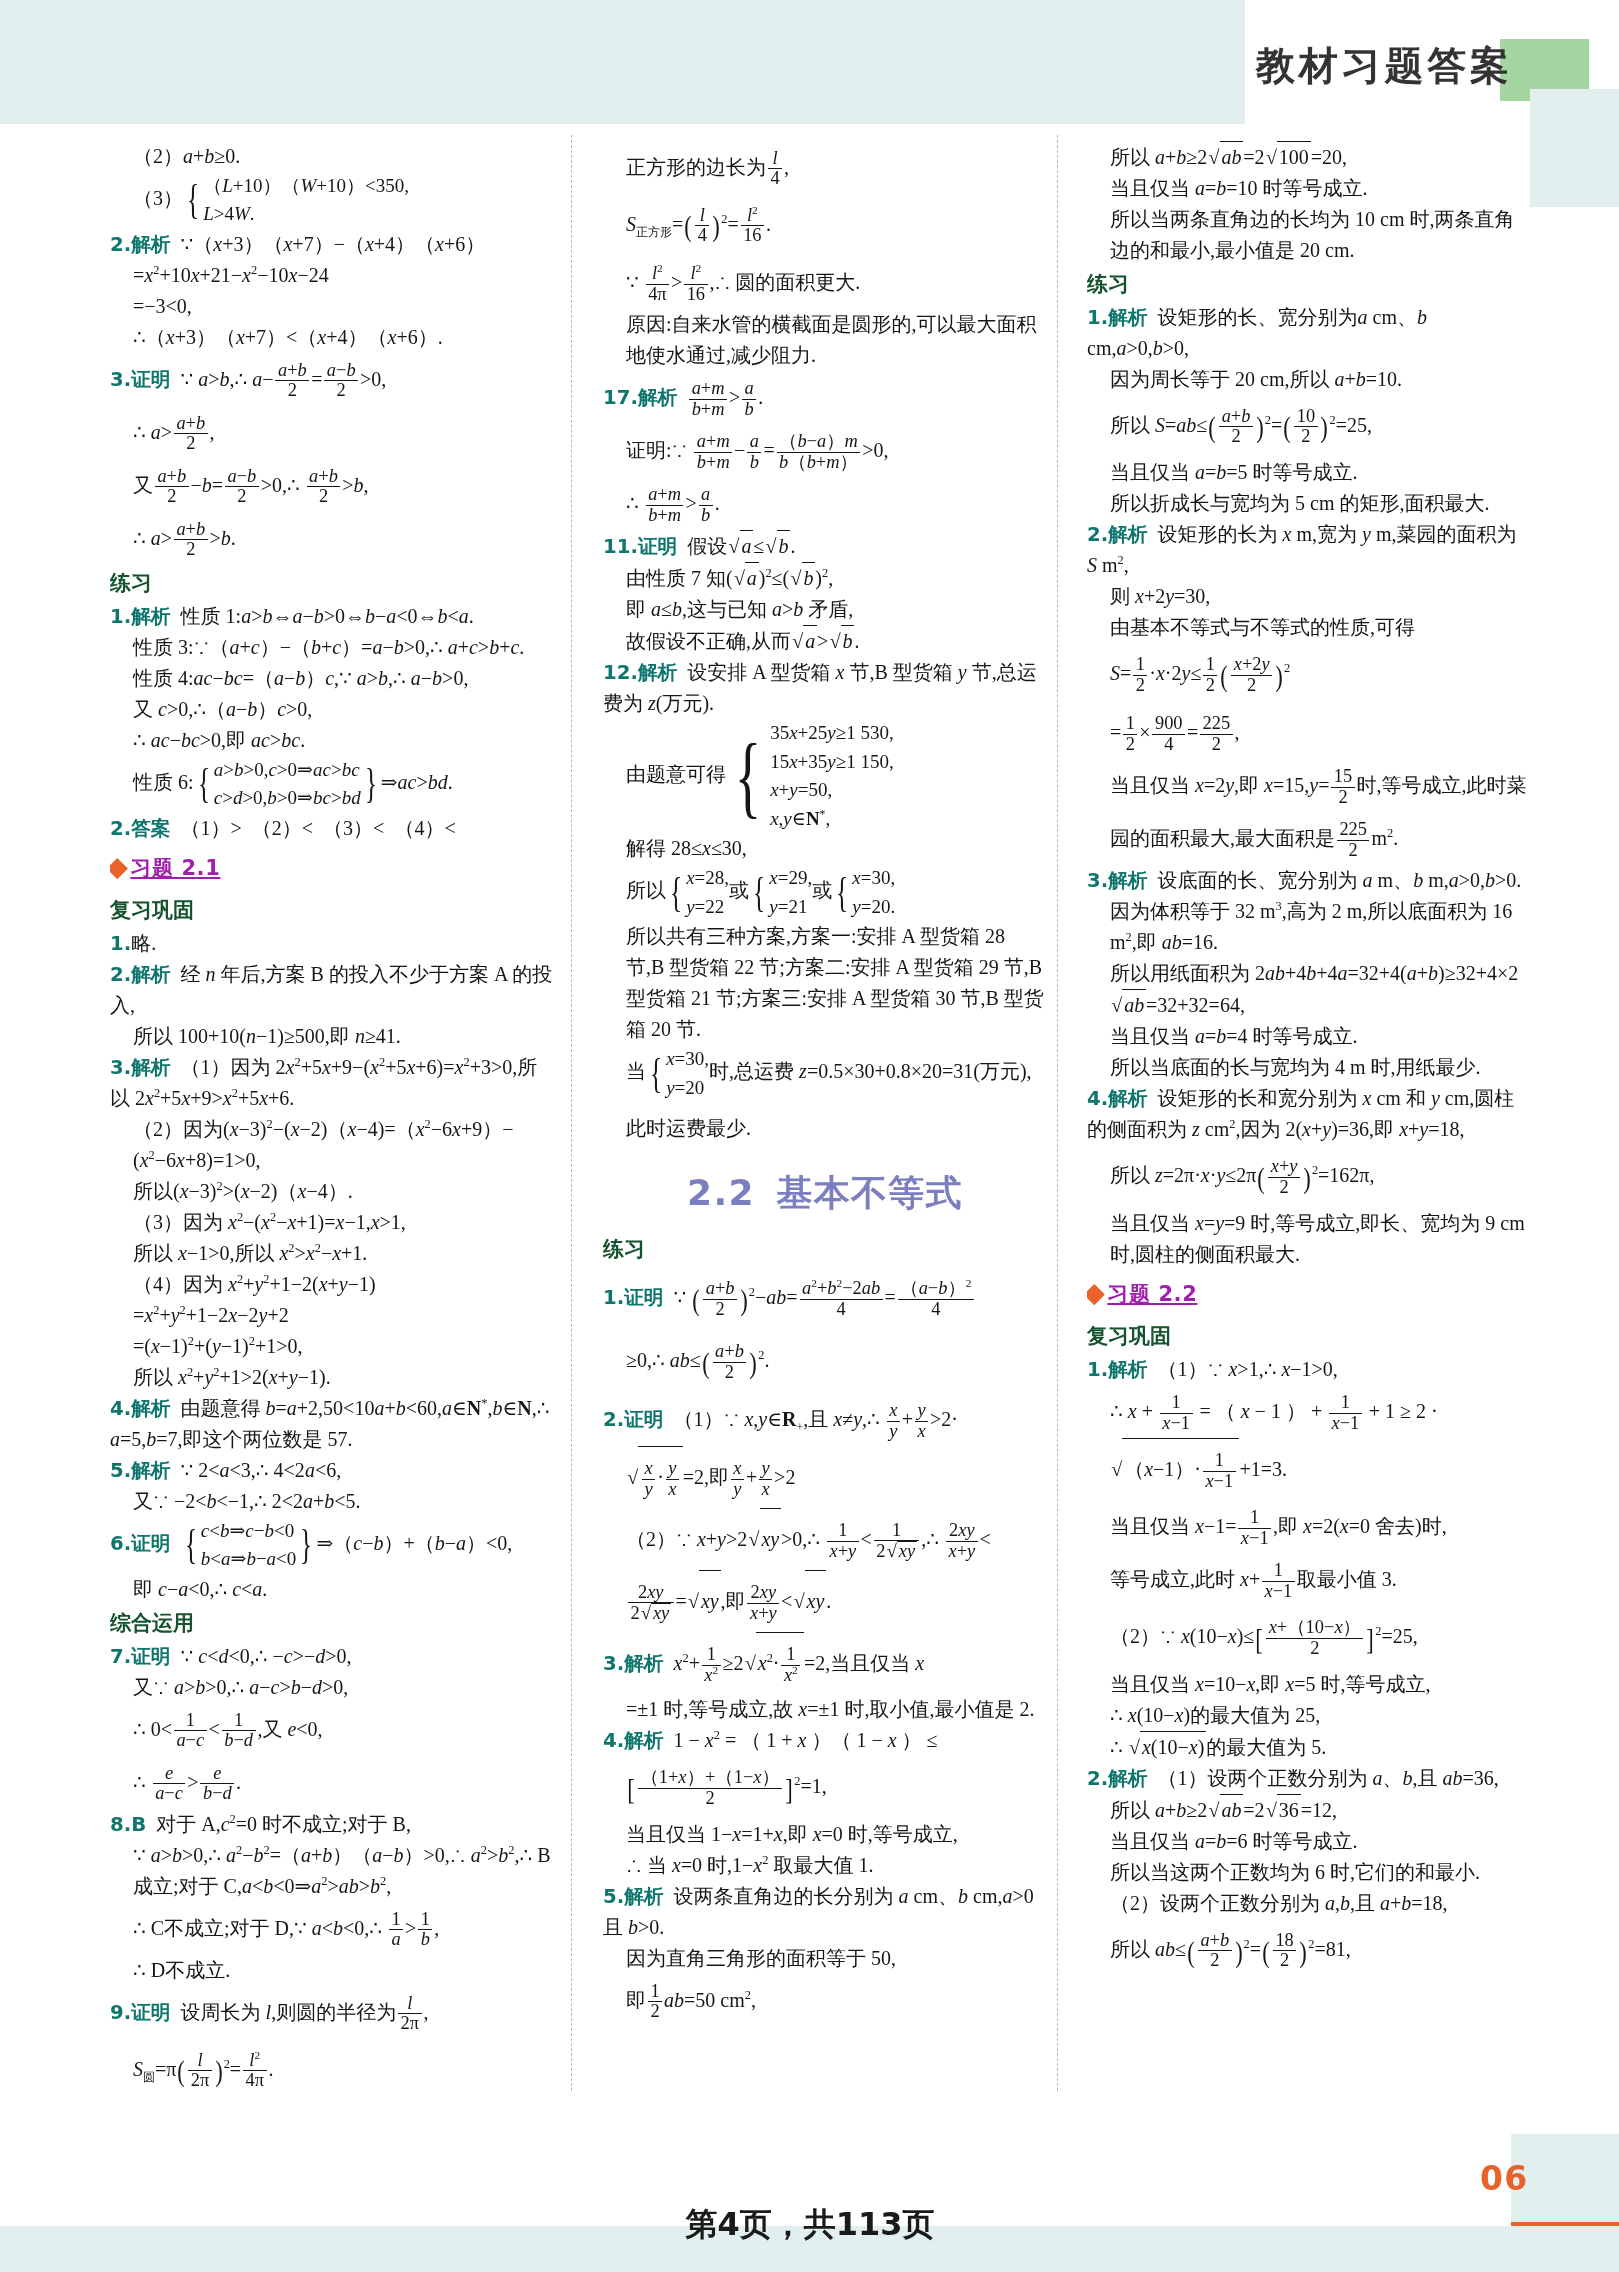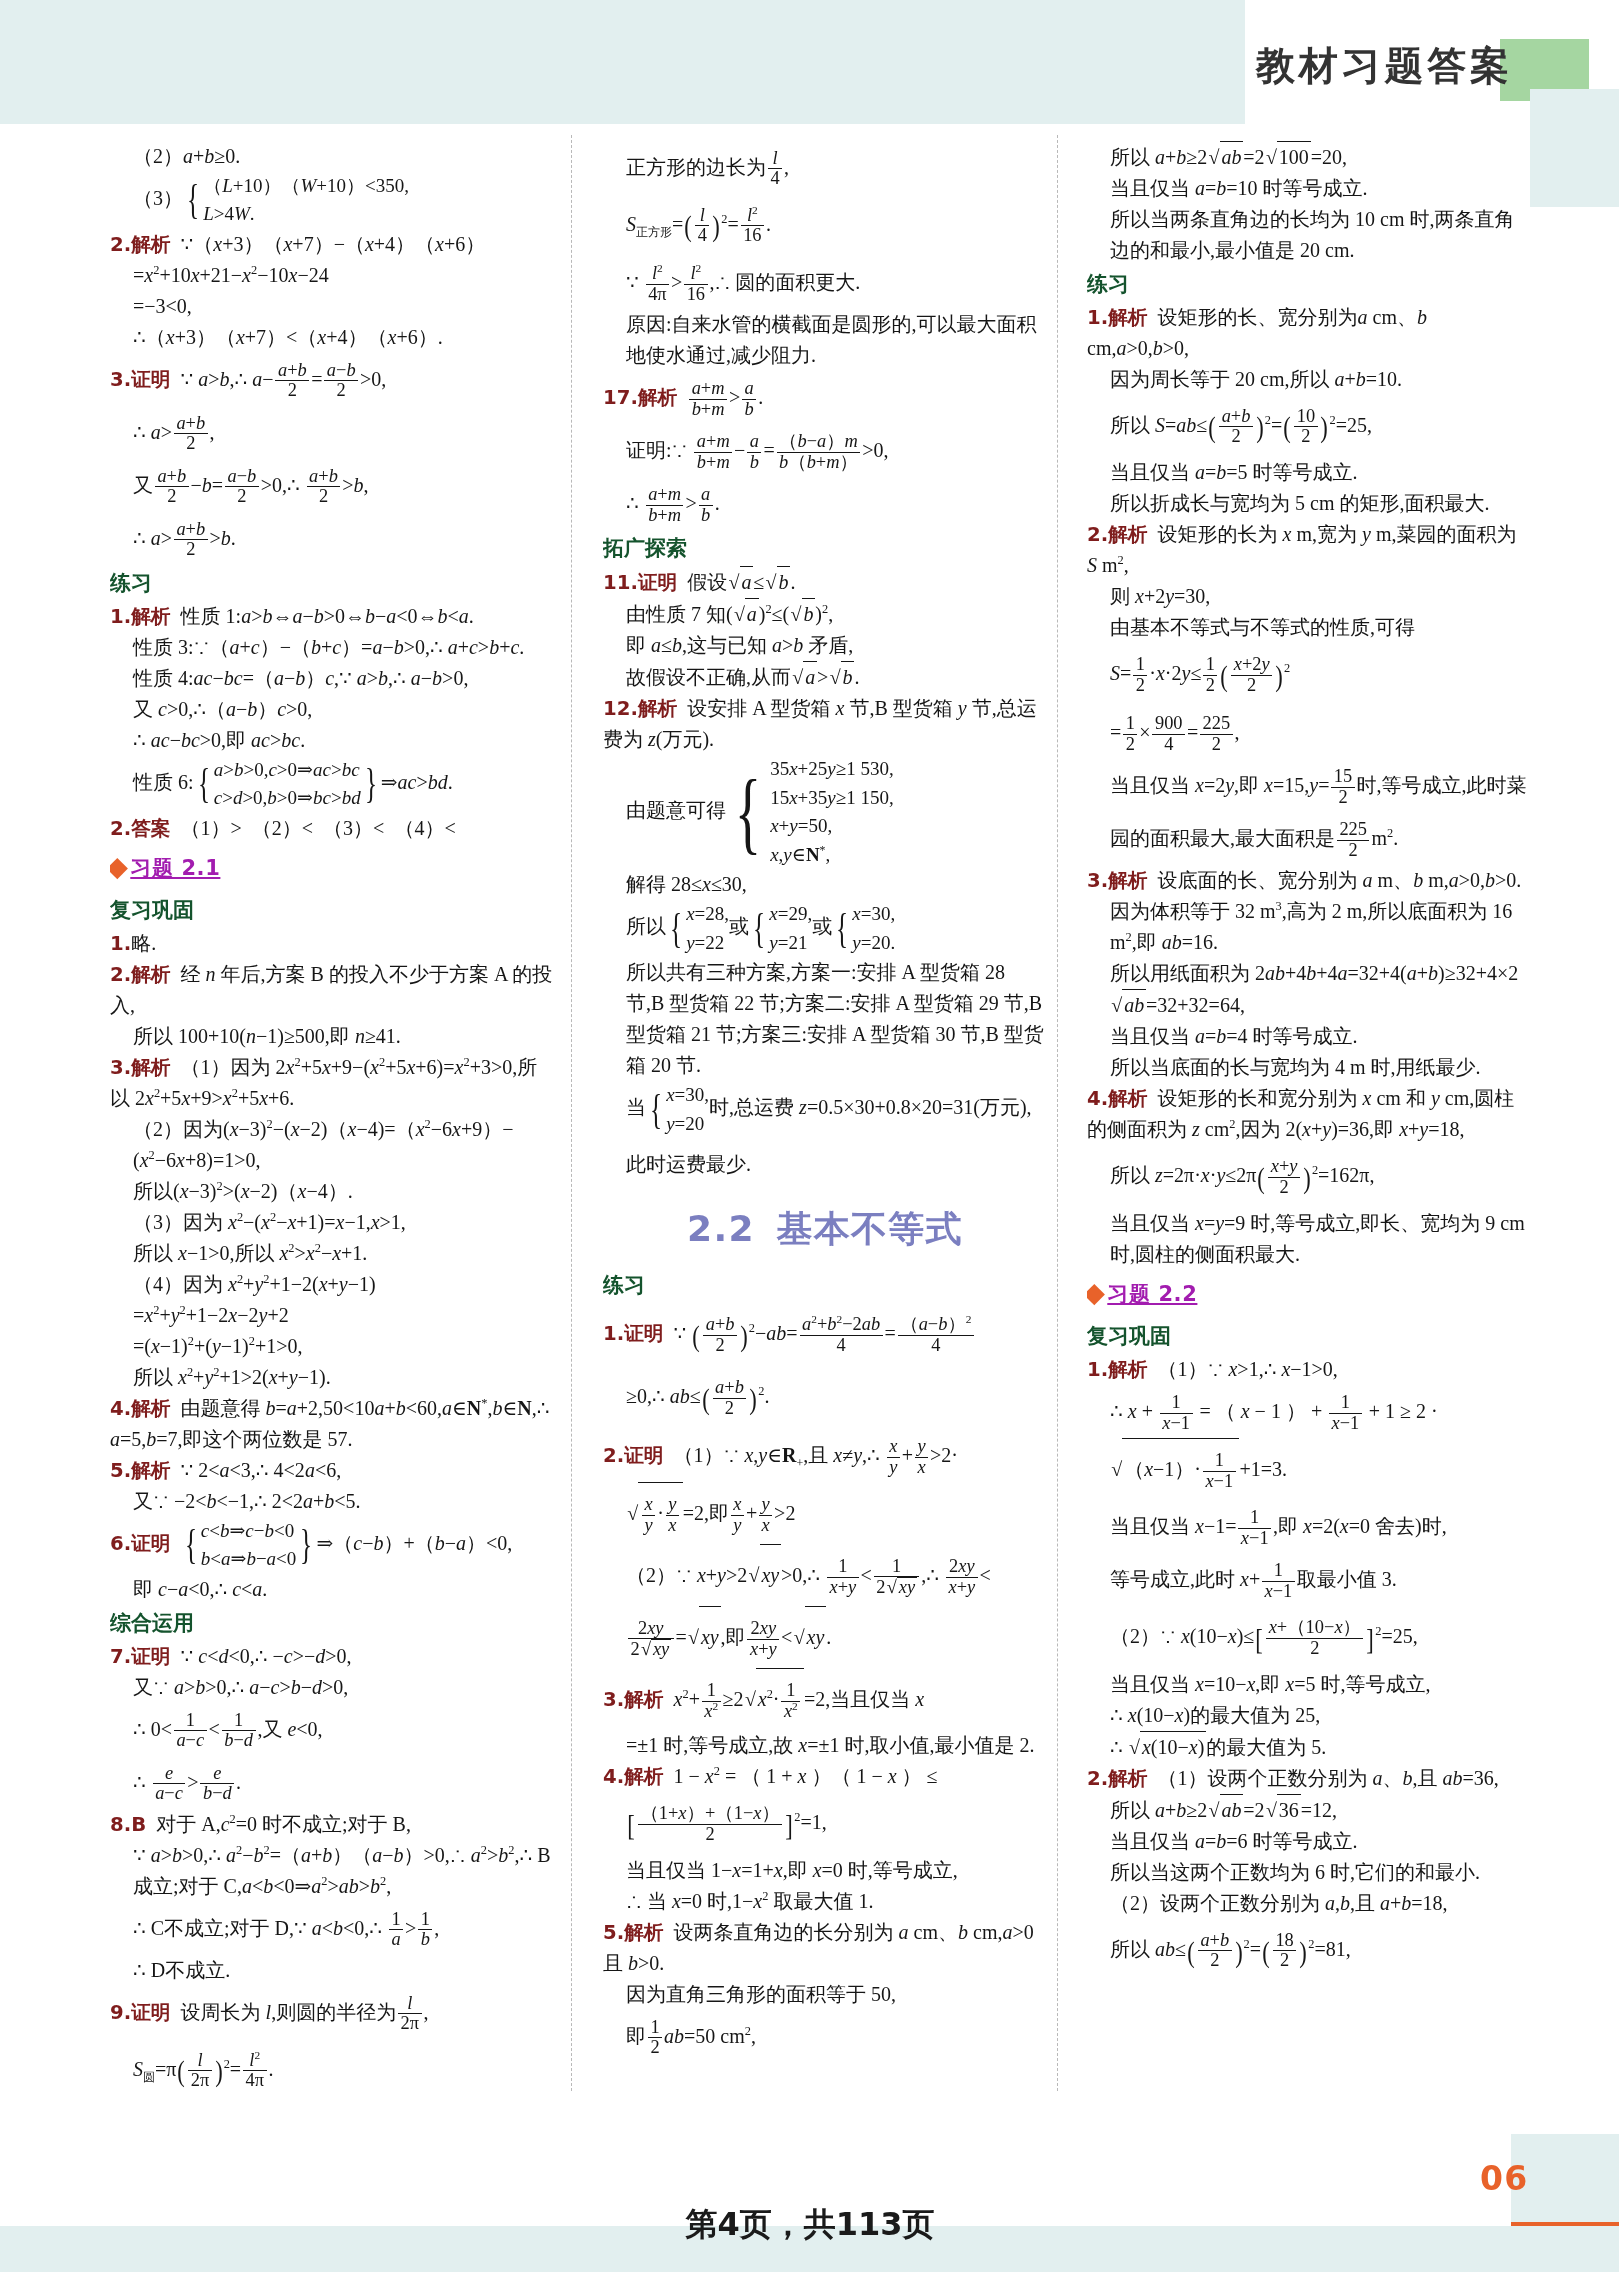--- a/index.html
+++ b/index.html
@@ -87,21 +87,21 @@
     margin:0 0 0 0;
     letter-spacing:0px;
     white-space:normal;
   }
   .ind0 { padding-left:0px; }
   .ind1 { padding-left:23px; }
   .tall { line-height:53px; }
   .taller { line-height:61px; }
 
   .tag {
-    color:#7f1d1d;
+    color:#0f766e;
     font-family:"DejaVu Sans","Liberation Sans",sans-serif;
     font-weight:700;
     font-size:19.7px;
     margin-top:44px;
   }
   .subhead {
     color:#14532d;
     font-family:"DejaVu Sans","Liberation Sans",sans-serif;
     font-weight:700;
     font-size:21px;
@@ -264,21 +264,20 @@
 
     <div class="line ind1 tall">正方形的边长为<span class="frac"><span class="num"><i>l</i></span><span class="den">4</span></span>,</div>
     <div class="line ind1 taller"><i>S</i><sub>正方形</sub>=<span class="bigpar">(</span><span class="frac"><span class="num"><i>l</i></span><span class="den">4</span></span><span class="bigpar">)</span><sup>2</sup>=<span class="frac"><span class="num"><i>l</i><sup>2</sup></span><span class="den">16</span></span>.</div>
     <div class="line ind1 tall">∵ <span class="frac"><span class="num"><i>l</i><sup>2</sup></span><span class="den">4π</span></span>&gt;<span class="frac"><span class="num"><i>l</i><sup>2</sup></span><span class="den">16</span></span>,∴ 圆的面积更大.</div>
     <div class="line ind1">原因:自来水管的横截面是圆形的,可以最大面积地使水通过,减少阻力.</div>
 
     <div class="line ind0 tall"><span class="tag">17.解析</span>&nbsp;&nbsp;<span class="frac"><span class="num"><i>a</i>+<i>m</i></span><span class="den"><i>b</i>+<i>m</i></span></span>&gt;<span class="frac"><span class="num"><i>a</i></span><span class="den"><i>b</i></span></span>.</div>
     <div class="line ind1 tall">证明:∵ <span class="frac"><span class="num"><i>a</i>+<i>m</i></span><span class="den"><i>b</i>+<i>m</i></span></span>−<span class="frac"><span class="num"><i>a</i></span><span class="den"><i>b</i></span></span>=<span class="frac"><span class="num">（<i>b</i>−<i>a</i>）<i>m</i></span><span class="den"><i>b</i>（<i>b</i>+<i>m</i>）</span></span>&gt;0,</div>
     <div class="line ind1 tall">∴ <span class="frac"><span class="num"><i>a</i>+<i>m</i></span><span class="den"><i>b</i>+<i>m</i></span></span>&gt;<span class="frac"><span class="num"><i>a</i></span><span class="den"><i>b</i></span></span>.</div>
 
-    <div class="subhead">拓广探索</div>
 
     <div class="line ind0"><span class="tag">11.证明</span>&nbsp;&nbsp;假设<span class="sqrt"><span class="rad">√</span><span class="body"><i>a</i></span></span>≤<span class="sqrt"><span class="rad">√</span><span class="body"><i>b</i></span></span>.</div>
     <div class="line ind1">由性质 7 知(<span class="sqrt"><span class="rad">√</span><span class="body"><i>a</i></span></span>)<sup>2</sup>≤(<span class="sqrt"><span class="rad">√</span><span class="body"><i>b</i></span></span>)<sup>2</sup>,</div>
     <div class="line ind1">即 <i>a</i>≤<i>b</i>,这与已知 <i>a</i>&gt;<i>b</i> 矛盾,</div>
     <div class="line ind1">故假设不正确,从而<span class="sqrt"><span class="rad">√</span><span class="body"><i>a</i></span></span>&gt;<span class="sqrt"><span class="rad">√</span><span class="body"><i>b</i></span></span>.</div>
 
     <div class="line ind0"><span class="tag">12.解析</span>&nbsp;&nbsp;设安排 A 型货箱 <i>x</i> 节,B 型货箱 <i>y</i> 节,总运费为 <i>z</i>(万元).</div>
     <div class="line ind1" style="line-height:33px;">由题意可得<span class="sys">
           <span class="brace" style="font-size:4.6em;">{</span>
           <span class="rows">35<i>x</i>+25<i>y</i>≥1 530,<br>15<i>x</i>+35<i>y</i>≥1 150,<br><i>x</i>+<i>y</i>=50,<br><i>x</i>,<i>y</i>∈<b>N</b><sup>*</sup>,</span>

